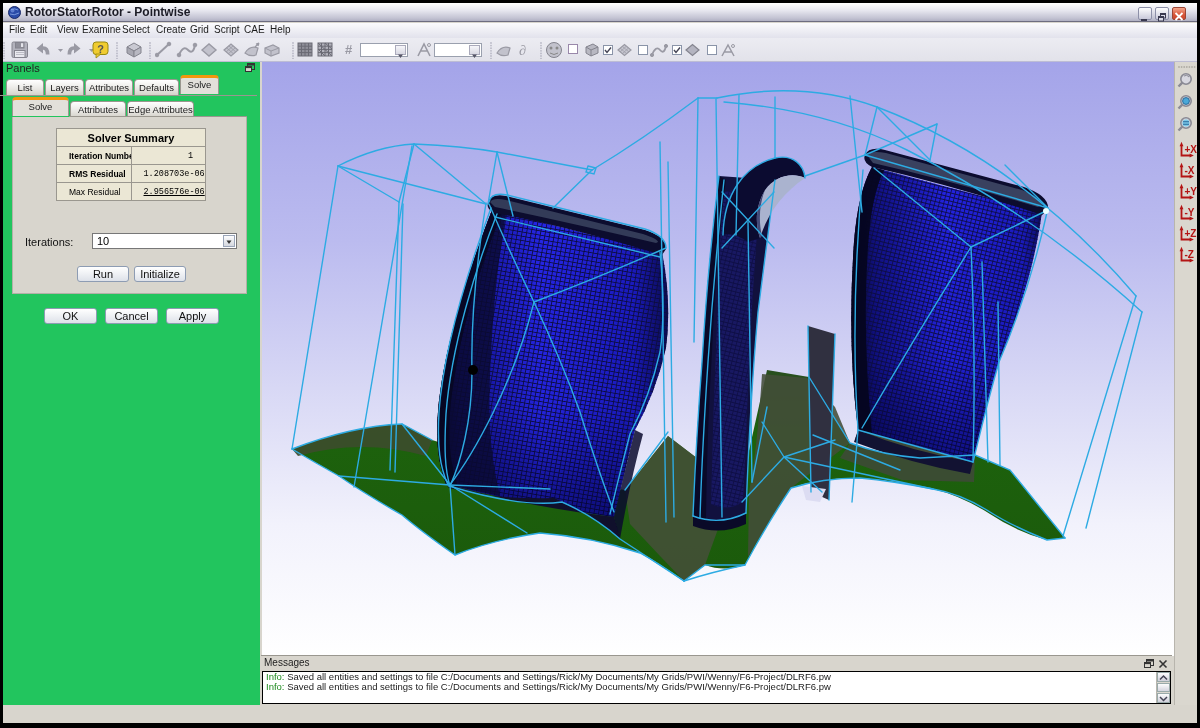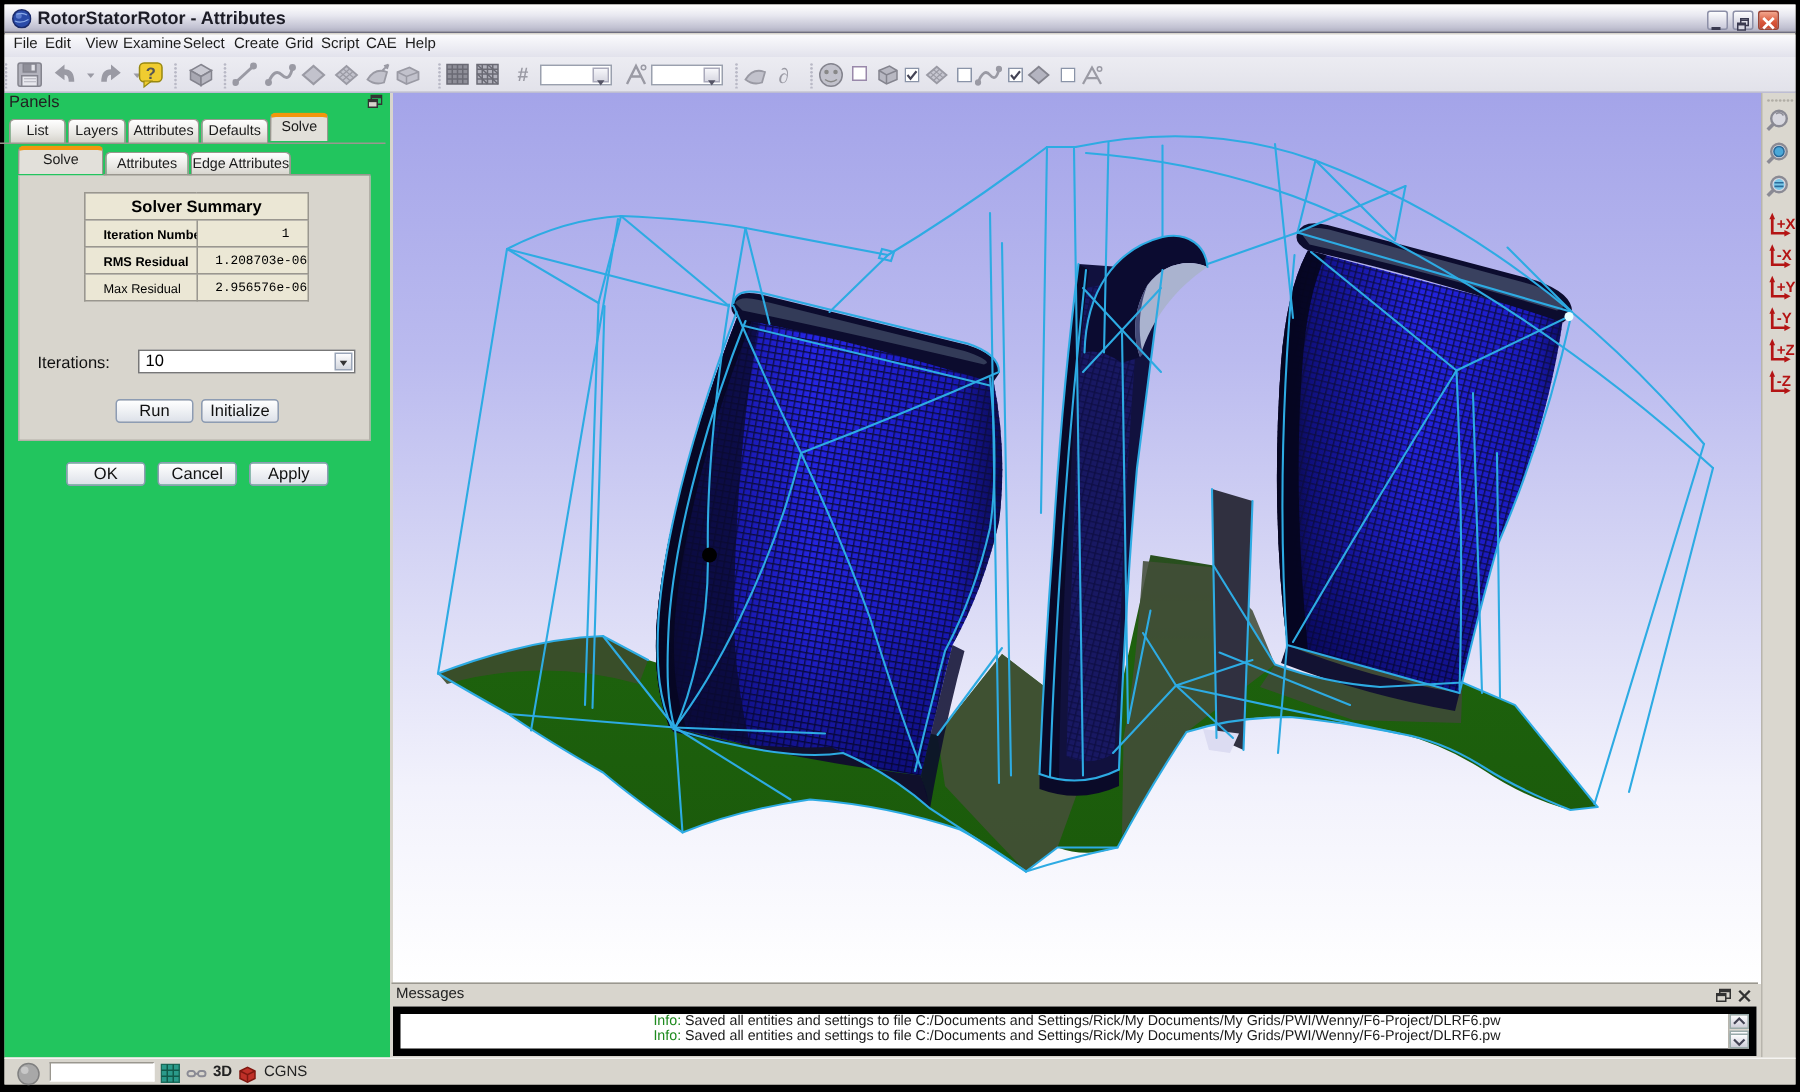--- a/index.html
+++ b/index.html
@@ -26,34 +26,34 @@
 .grp { position:absolute; border:1px solid #b3b0a8; background:#d8d5cd; }
 table.sv { border-collapse:collapse; table-layout:fixed; }
 table.sv td { border:1px solid #9a978f; background:#ebe7d5; height:18px; padding:0 12px; white-space:nowrap; overflow:hidden; font-size:8.5px; }
 .btn { position:absolute; height:16px; border:1px solid #8d9cb3; border-radius:3px;
   background:linear-gradient(#ffffff,#f0f2f5 45%,#dde1e9); font-size:11px; color:#111;
   text-align:center; line-height:14px; }
 #vp { position:absolute; left:259px; top:59px; width:912px; height:594px; }
 #rtb { position:absolute; left:1171px; top:59px; width:23px; height:643px; background:#dad7cf; border-left:1px solid #b8b5ad; }
 #msg { position:absolute; left:258px; top:652px; width:911px; height:50px; background:#d8d5cd; border-top:1px solid #9a978f; }
 #msghdr { position:absolute; left:0; top:1px; width:100%; height:13px; font-size:10px; color:#222; }
-#msgbody { position:absolute; left:1px; top:15px; right:1px; bottom:1px; background:#fff; border:5px solid #000000; font-size:9.5px; white-space:nowrap; overflow:hidden;text-align:center; }
+#msgbody { position:absolute; left:1px; top:15px; right:1px; bottom:1px; background:#fff; border:1px solid #000000; font-size:9.5px; white-space:nowrap; overflow:hidden; }
 #msgbody .ln { padding-left:3px; height:10px; line-height:10px; color:#1b1b1b; }
 #msgbody .i { color:#1e8a1e; }
 #status { position:absolute; left:0; top:702px; width:100%; height:18px; background:#d8d5cd; border-top:1px solid #f5f4f1; }
 </style></head>
 <body>
 <div id="win">
   <div id="title">
     <svg style="position:absolute;left:5px;top:3px" width="13" height="13">
       <circle cx="6.5" cy="6.5" r="6" fill="#2a4ba8" stroke="#1a2a6a"></circle>
       <circle cx="4.5" cy="4.5" r="2" fill="#6a8ad8" opacity="0.8"></circle>
       <path d="M2 8 Q6 10 11 7 M3 3.5 Q7 2 10 4" stroke="#8aaae8" stroke-width="0.8" fill="none"></path>
     </svg>
-    <div class="txt">RotorStatorRotor - Attributes</div>
+    <div class="txt">RotorStatorRotor - Pointwise</div>
     <div class="tbtn" id="bmin"><svg width="12" height="11">
           <rect x="2" y="8" width="6" height="2" fill="#3a3a50"></rect>
         </svg></div>
     <div class="tbtn" id="bmax"><svg width="12" height="11">
           <g fill="none" stroke="#3a3a50">
             <rect x="4.5" y="2.5" width="5" height="4.5"></rect>
             <path d="M4.5 3.5 h5"></path>
             <rect x="2.5" y="5.5" width="5" height="4.5" fill="#d8d8e4"></rect>
             <path d="M2.5 6.5 h5"></path>
           </g>
@@ -287,21 +287,21 @@
       <tr>
               <td style="font-weight:bold;width:79px;">Iteration Number</td>
               <td style="text-align:right;font-family:'Liberation Mono',monospace;font-size:8.5px;">1</td>
             </tr>
       <tr>
               <td style="font-weight:bold;">RMS Residual</td>
               <td style="text-align:right;font-family:Liberation Mono, monospace;font-size:8.5px;">1.208703e-06</td>
             </tr>
       <tr>
               <td style="font-weight:normal;">Max Residual</td>
-              <td style="text-align:center;font-family:'Liberation Mono',monospace;font-size:8.5px;">2.956576e-06</td>
+              <td style="text-align:center;font-family:'Liberation Mono',monospace;font-size:8.5px;text-decoration:underline;">2.956576e-06</td>
             </tr>
     </tbody>
         </table>
     <div style="position:absolute;left:25px;top:177px;font-size:11px;color:#111;">Iterations:</div>
     <div style="position:absolute;left:92px;top:174px;width:145px;height:16px;background:#fff;border:1px solid #777;">
       <span style="position:absolute;left:4px;top:1px;font-size:11px;">10</span>
       <div style="position:absolute;right:1px;top:1px;width:12px;height:12px;background:linear-gradient(#fdfdfe,#d4d7de);border:1px solid #9aa5b8;">
         <svg width="10" height="10" style="position:absolute;left:0;top:1px">
               <path d="M2.5 3.5 L7.5 3.5 L5 7 Z" fill="#333"></path>
             </svg>
@@ -597,35 +597,13 @@
             </svg></div>
         <div style="position:absolute;left:0;top:11px;width:13px;height:9px;background:linear-gradient(#fdfdfe,#d4d4de);border:1px solid #9aa;"></div>
         <div style="position:absolute;left:0;bottom:0;width:13px;height:10px;background:linear-gradient(#fdfdfe,#cfcfda);border:1px solid #9aa;"><svg width="11" height="9">
               <path d="M2 3 L5.5 6.5 L9 3" stroke="#445" stroke-width="1.5" fill="none"></path>
             </svg></div>
       </div>
       <div class="ln"><span class="i">Info:</span> Saved all entities and settings to file C:/Documents and Settings/Rick/My Documents/My Grids/PWI/Wenny/F6-Project/DLRF6.pw</div>
       <div class="ln"><span class="i">Info:</span> Saved all entities and settings to file C:/Documents and Settings/Rick/My Documents/My Grids/PWI/Wenny/F6-Project/DLRF6.pw</div>
     </div>
   </div>
-  <div id="status">
- <svg style="position:absolute;left:8px;top:2px" width="16" height="16">
-        <circle cx="8" cy="8" r="7" fill="#a8a8a8" stroke="#808080"></circle>
-        <circle cx="5.5" cy="5.5" r="2.5" fill="#c8c8c8"></circle>
-      </svg>
- <div style="position:absolute;left:30px;top:2px;width:70px;height:13px;background:#fff;border:1px solid #9a978f;border-right-color:#fff;border-bottom-color:#fff;"></div>
- <svg style="position:absolute;left:104px;top:3px" width="13" height="13">
-        <rect x="0.5" y="0.5" width="12" height="12" fill="#2a9a8a" stroke="#1a6a5a"></rect>
-        <path d="M0.5 4.5 H12.5 M0.5 8.5 H12.5 M4.5 0.5 V12.5 M8.5 0.5 V12.5" stroke="#105a4a"></path>
-      </svg>
- <svg style="position:absolute;left:121px;top:4px" width="14" height="11" fill="none" stroke="#8a8a94" stroke-width="1.3">
-        <rect x="1" y="4" width="5" height="3.5" rx="1.7"></rect>
-        <rect x="8" y="4" width="5" height="3.5" rx="1.7"></rect>
-        <path d="M6 5.8 H8"></path>
-      </svg>
- <div style="position:absolute;left:139px;top:3px;font-size:10px;font-weight:bold;color:#222;">3D</div>
- <svg style="position:absolute;left:155px;top:3px" width="14" height="14">
-        <path d="M2 5 L7 2.5 L12 5 L12 10 L7 12.5 L2 10 Z" fill="#c03028" stroke="#801810"></path>
-        <path d="M2 5 L7 7.5 L12 5 M7 7.5 L7 12.5" stroke="#801810" fill="none"></path>
-      </svg>
- <div style="position:absolute;left:173px;top:3px;font-size:10px;color:#222;">CGNS</div>
-</div>
 </div>
 
 </body></html>

